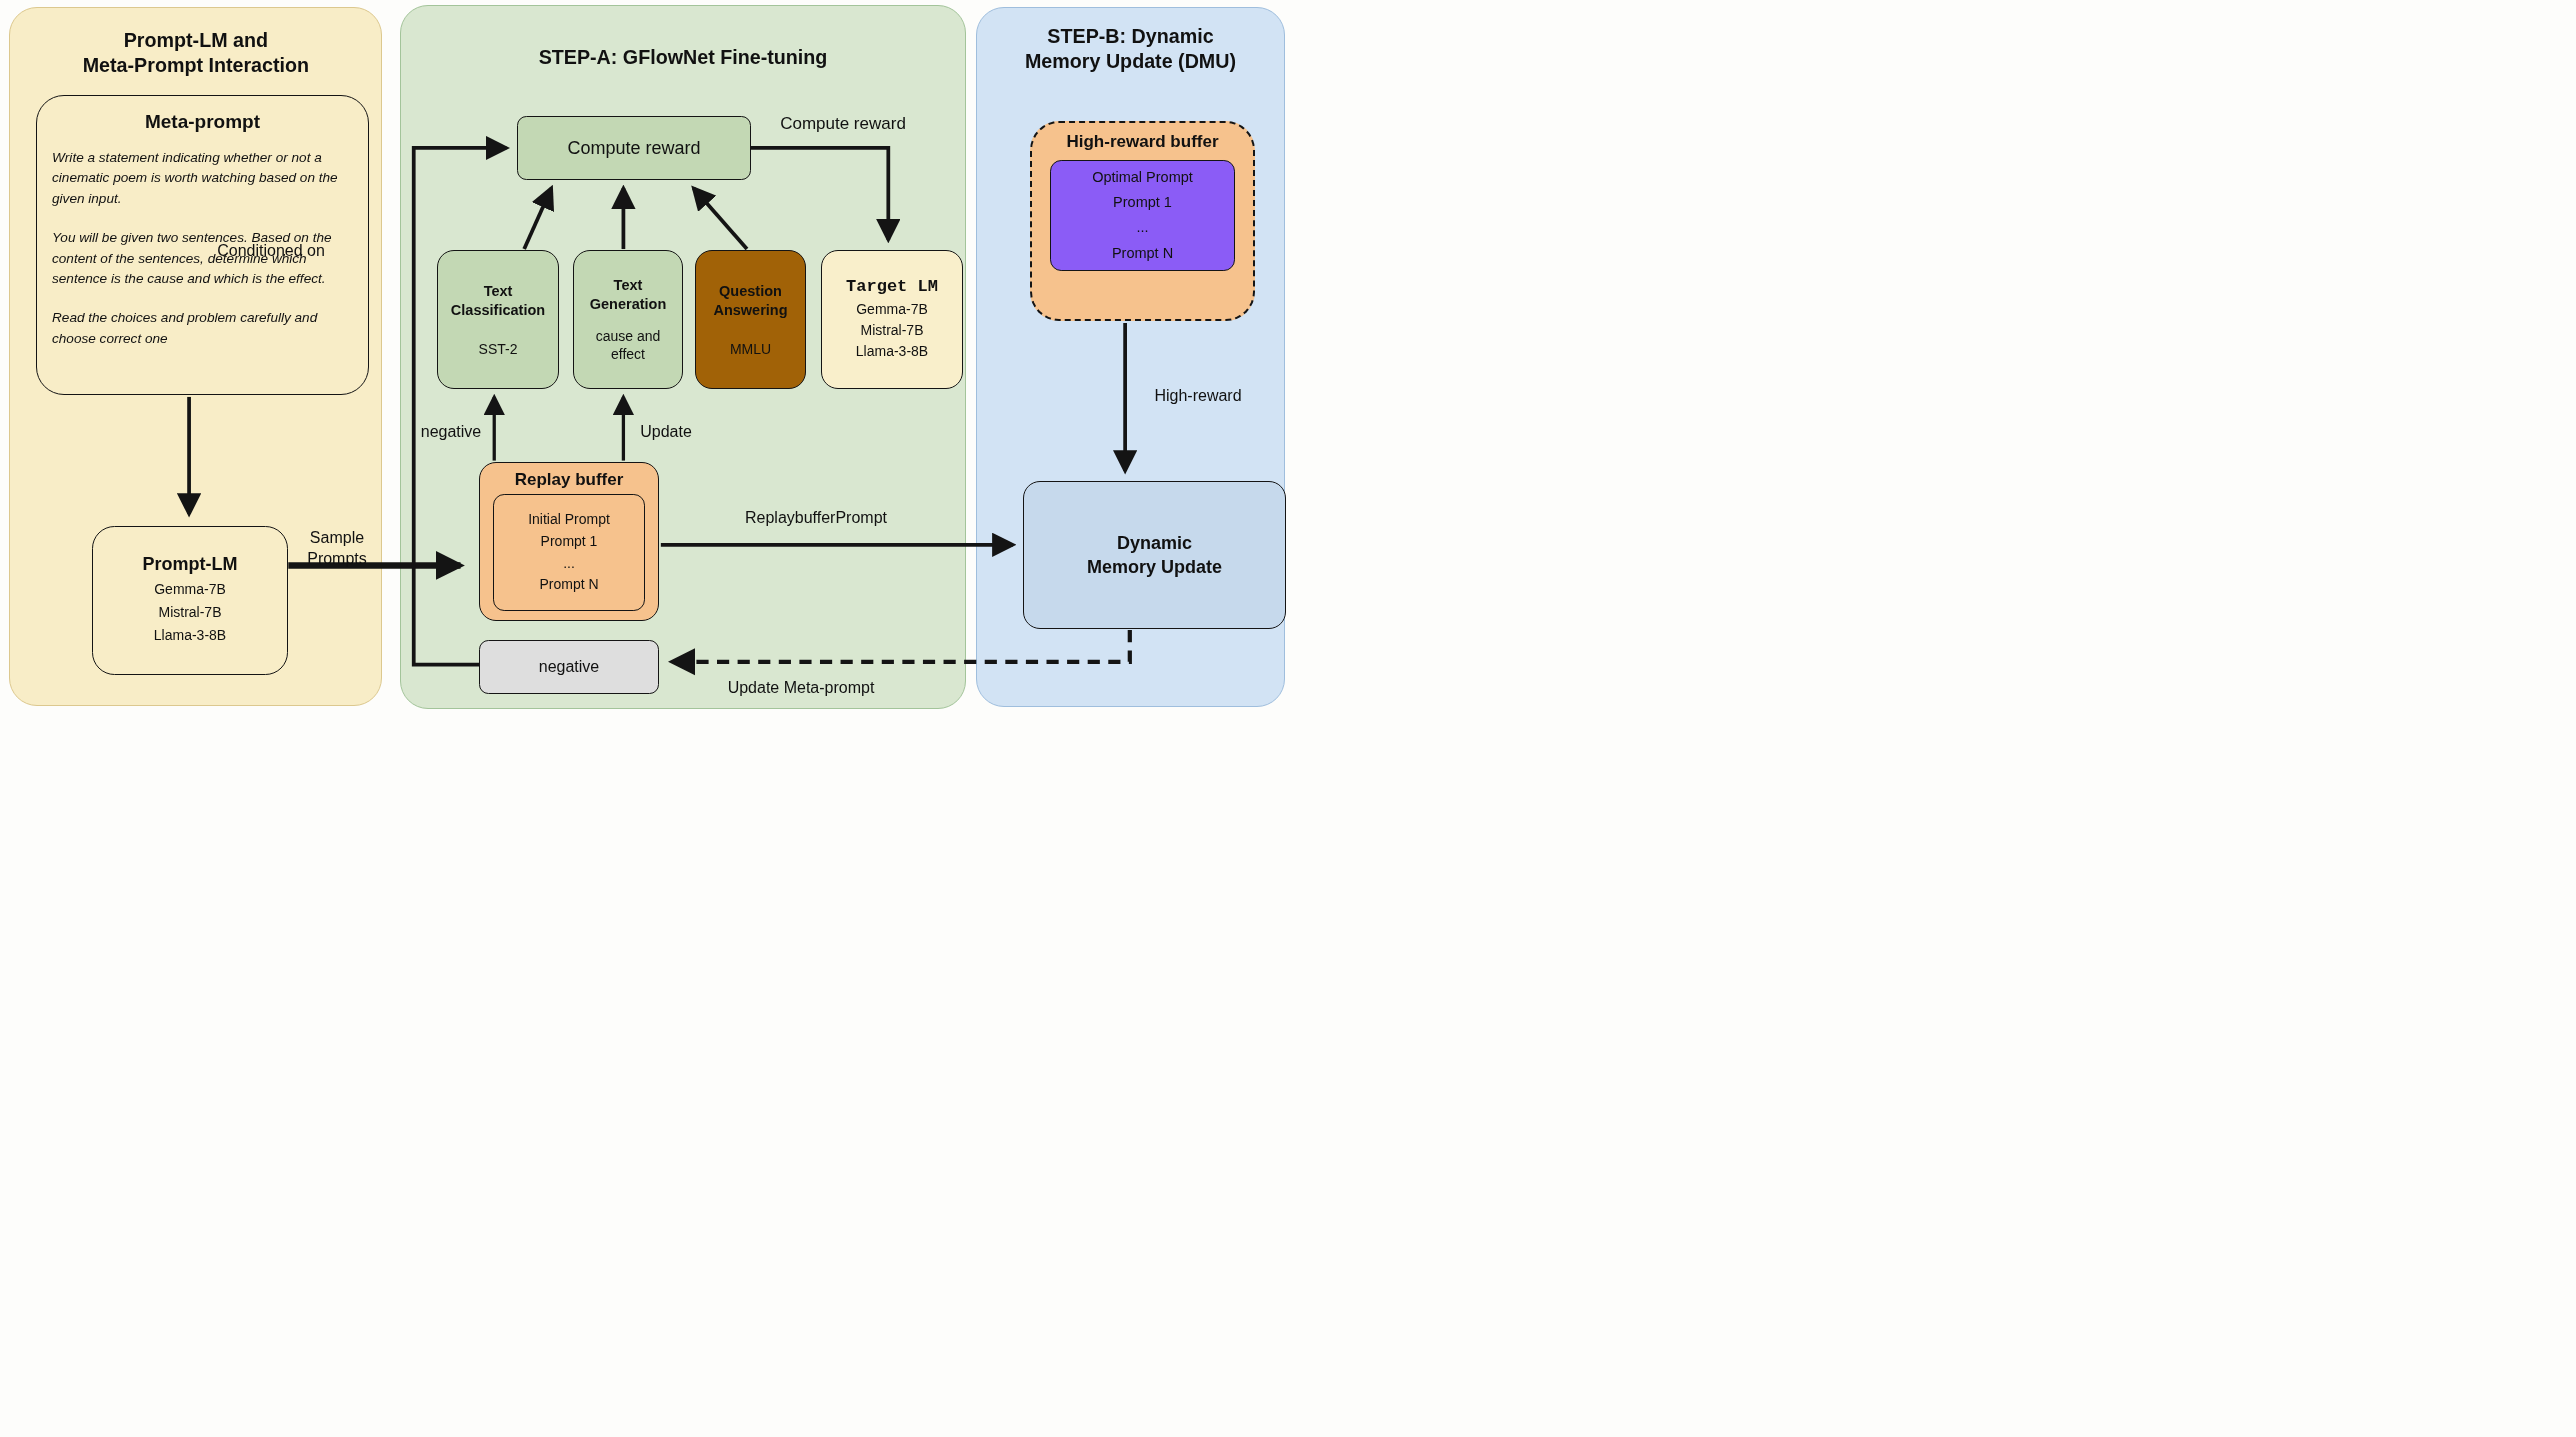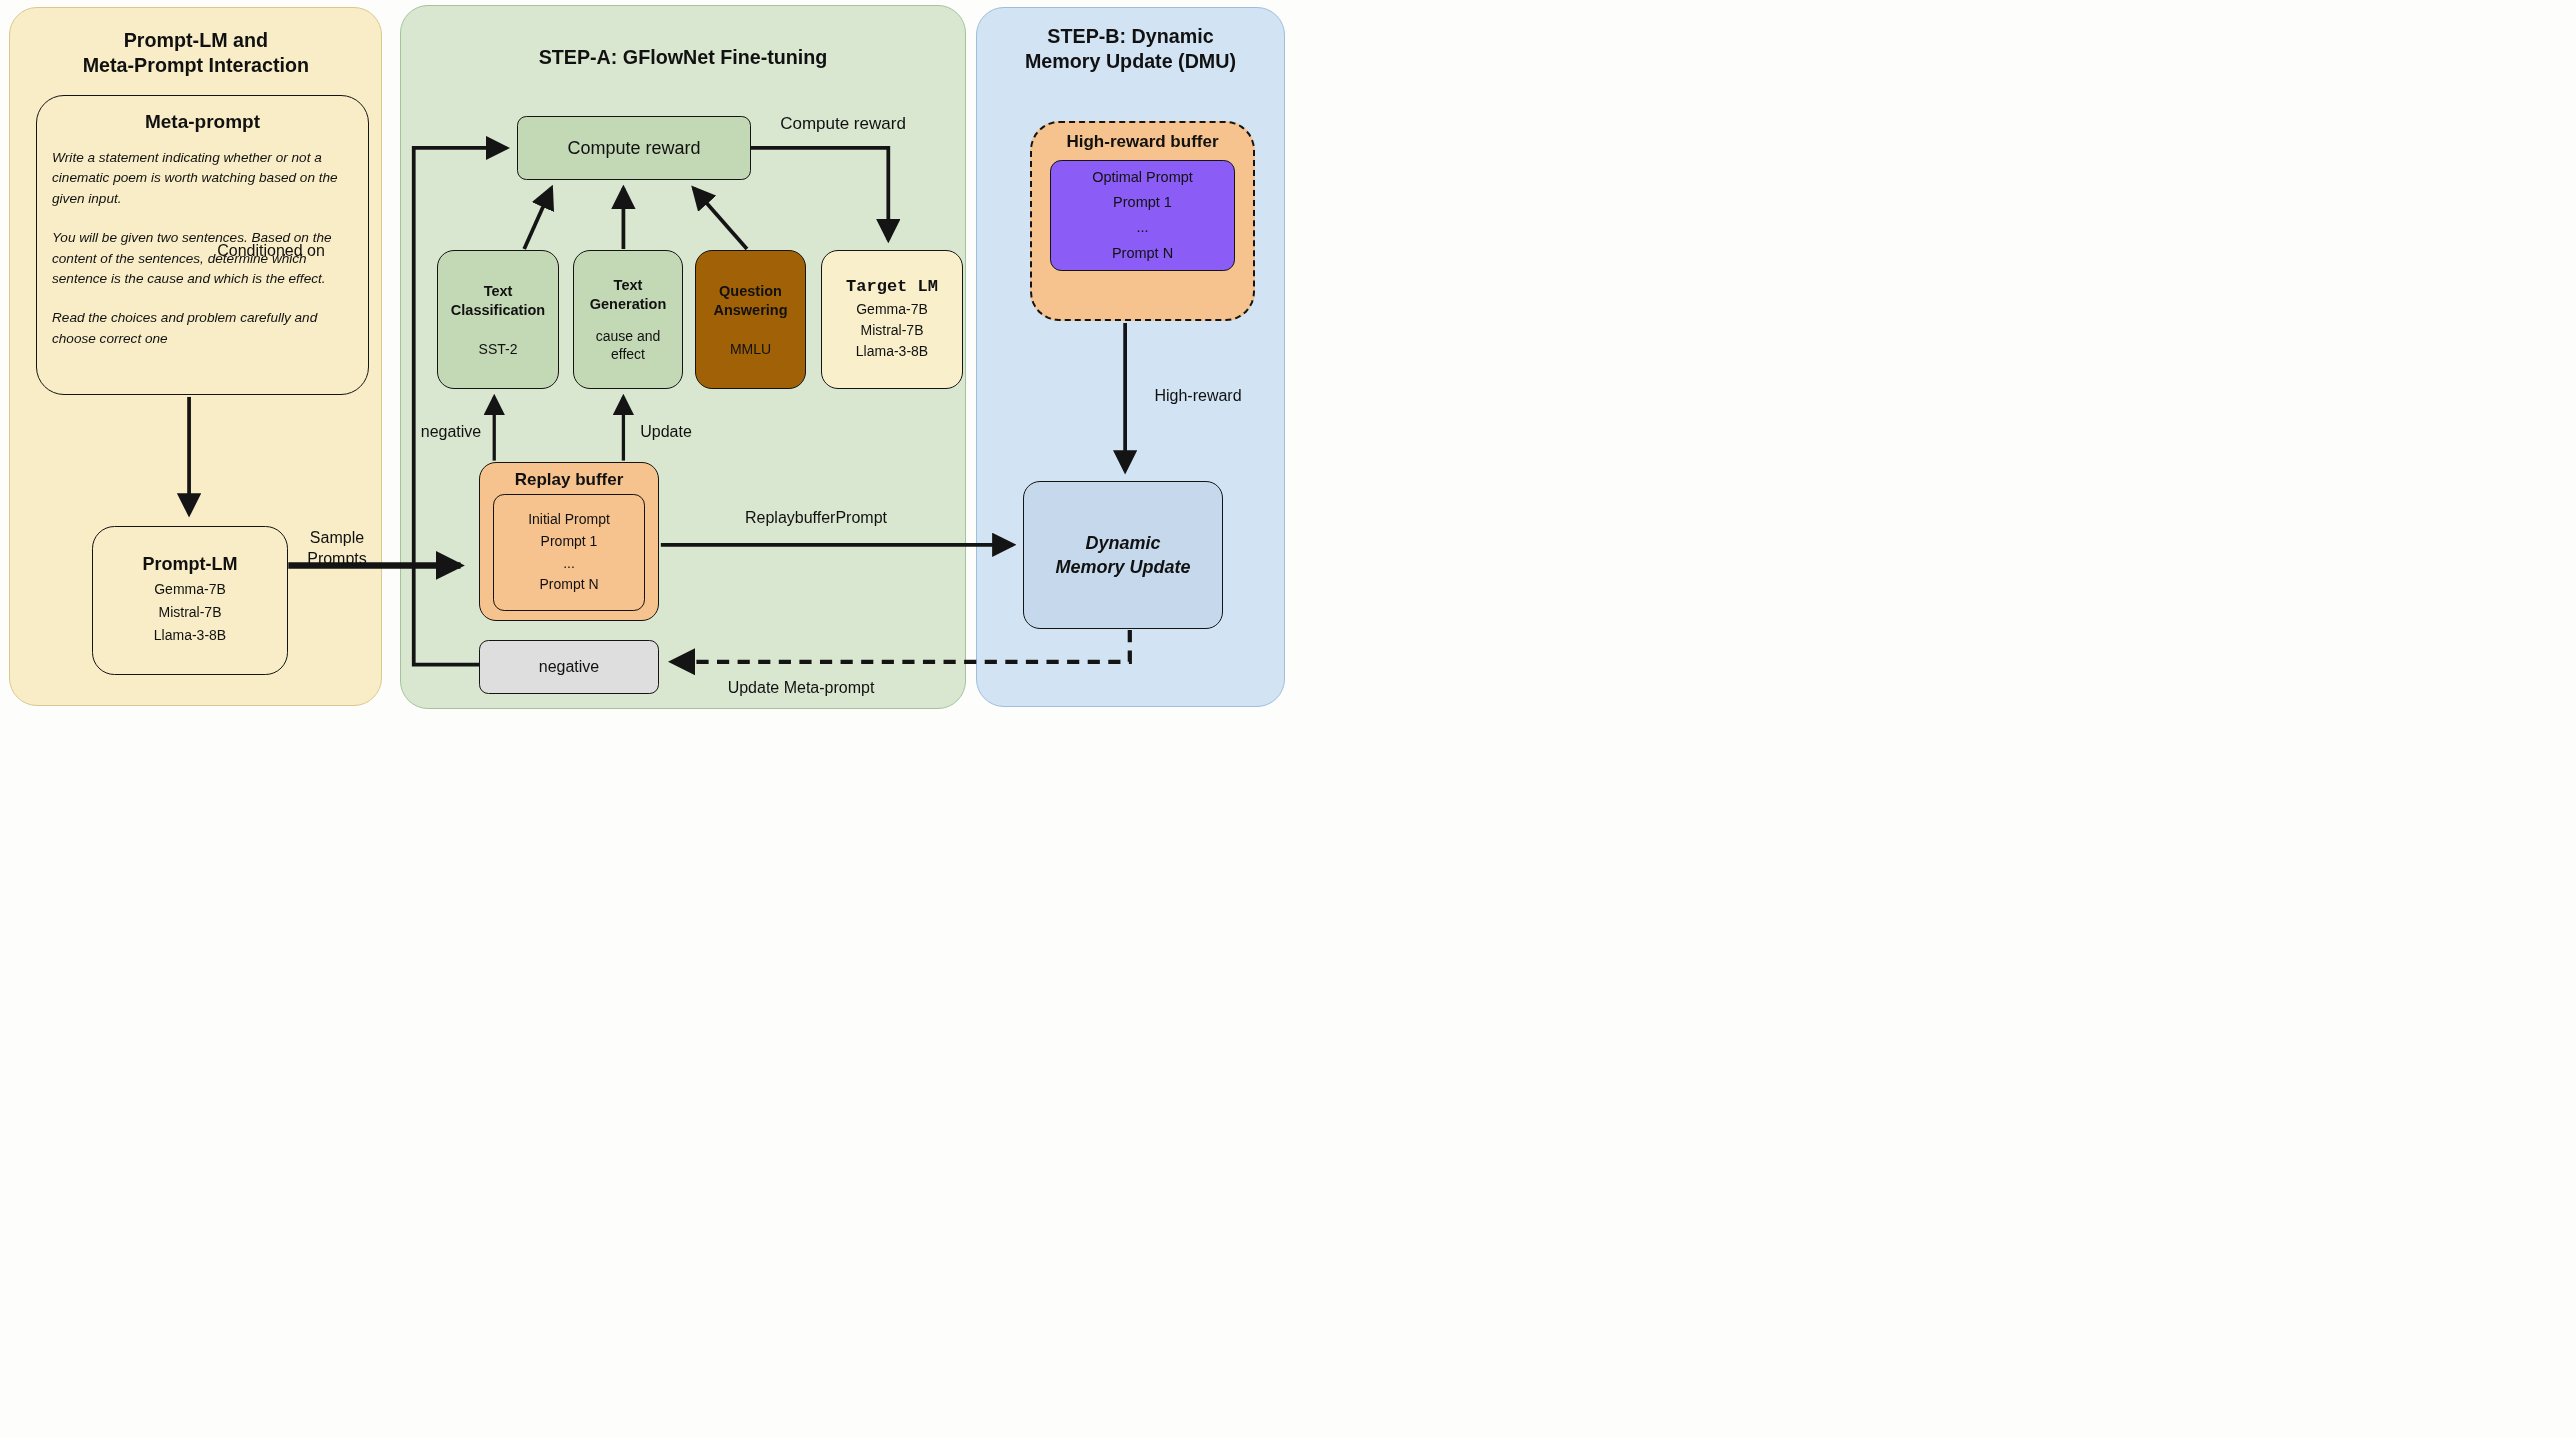--- a/index.html
+++ b/index.html
@@ -160,21 +160,21 @@
     <div class="inner-box" style="width:183px;margin-top:7.5px;background:#8b5cf6;font-size:14.5px;line-height:1.75;padding:3.7px 0;">
       <div>Optimal Prompt</div>
       <div>Prompt 1</div>
       <div>...</div>
       <div>Prompt N</div>
     </div>
   </div>
 
   <div class="lbl" style="left:1198px;top:396px;">High-reward</div>
 
-  <div class="box" style="left:1023px;top:481px;width:200px;height:148px;background:#c6d9ec;border-radius:17px;font-style:italic;">
+  <div class="box" style="left:1023px;top:481px;width:263px;height:148px;background:#c6d9ec;border-radius:17px;">
     <div class="bold" style="font-size:18px;line-height:1.35;">
       <div>Dynamic</div>
       <div>Memory Update</div>
     </div>
   </div>
 
 </div>
 
 
 </body></html>

